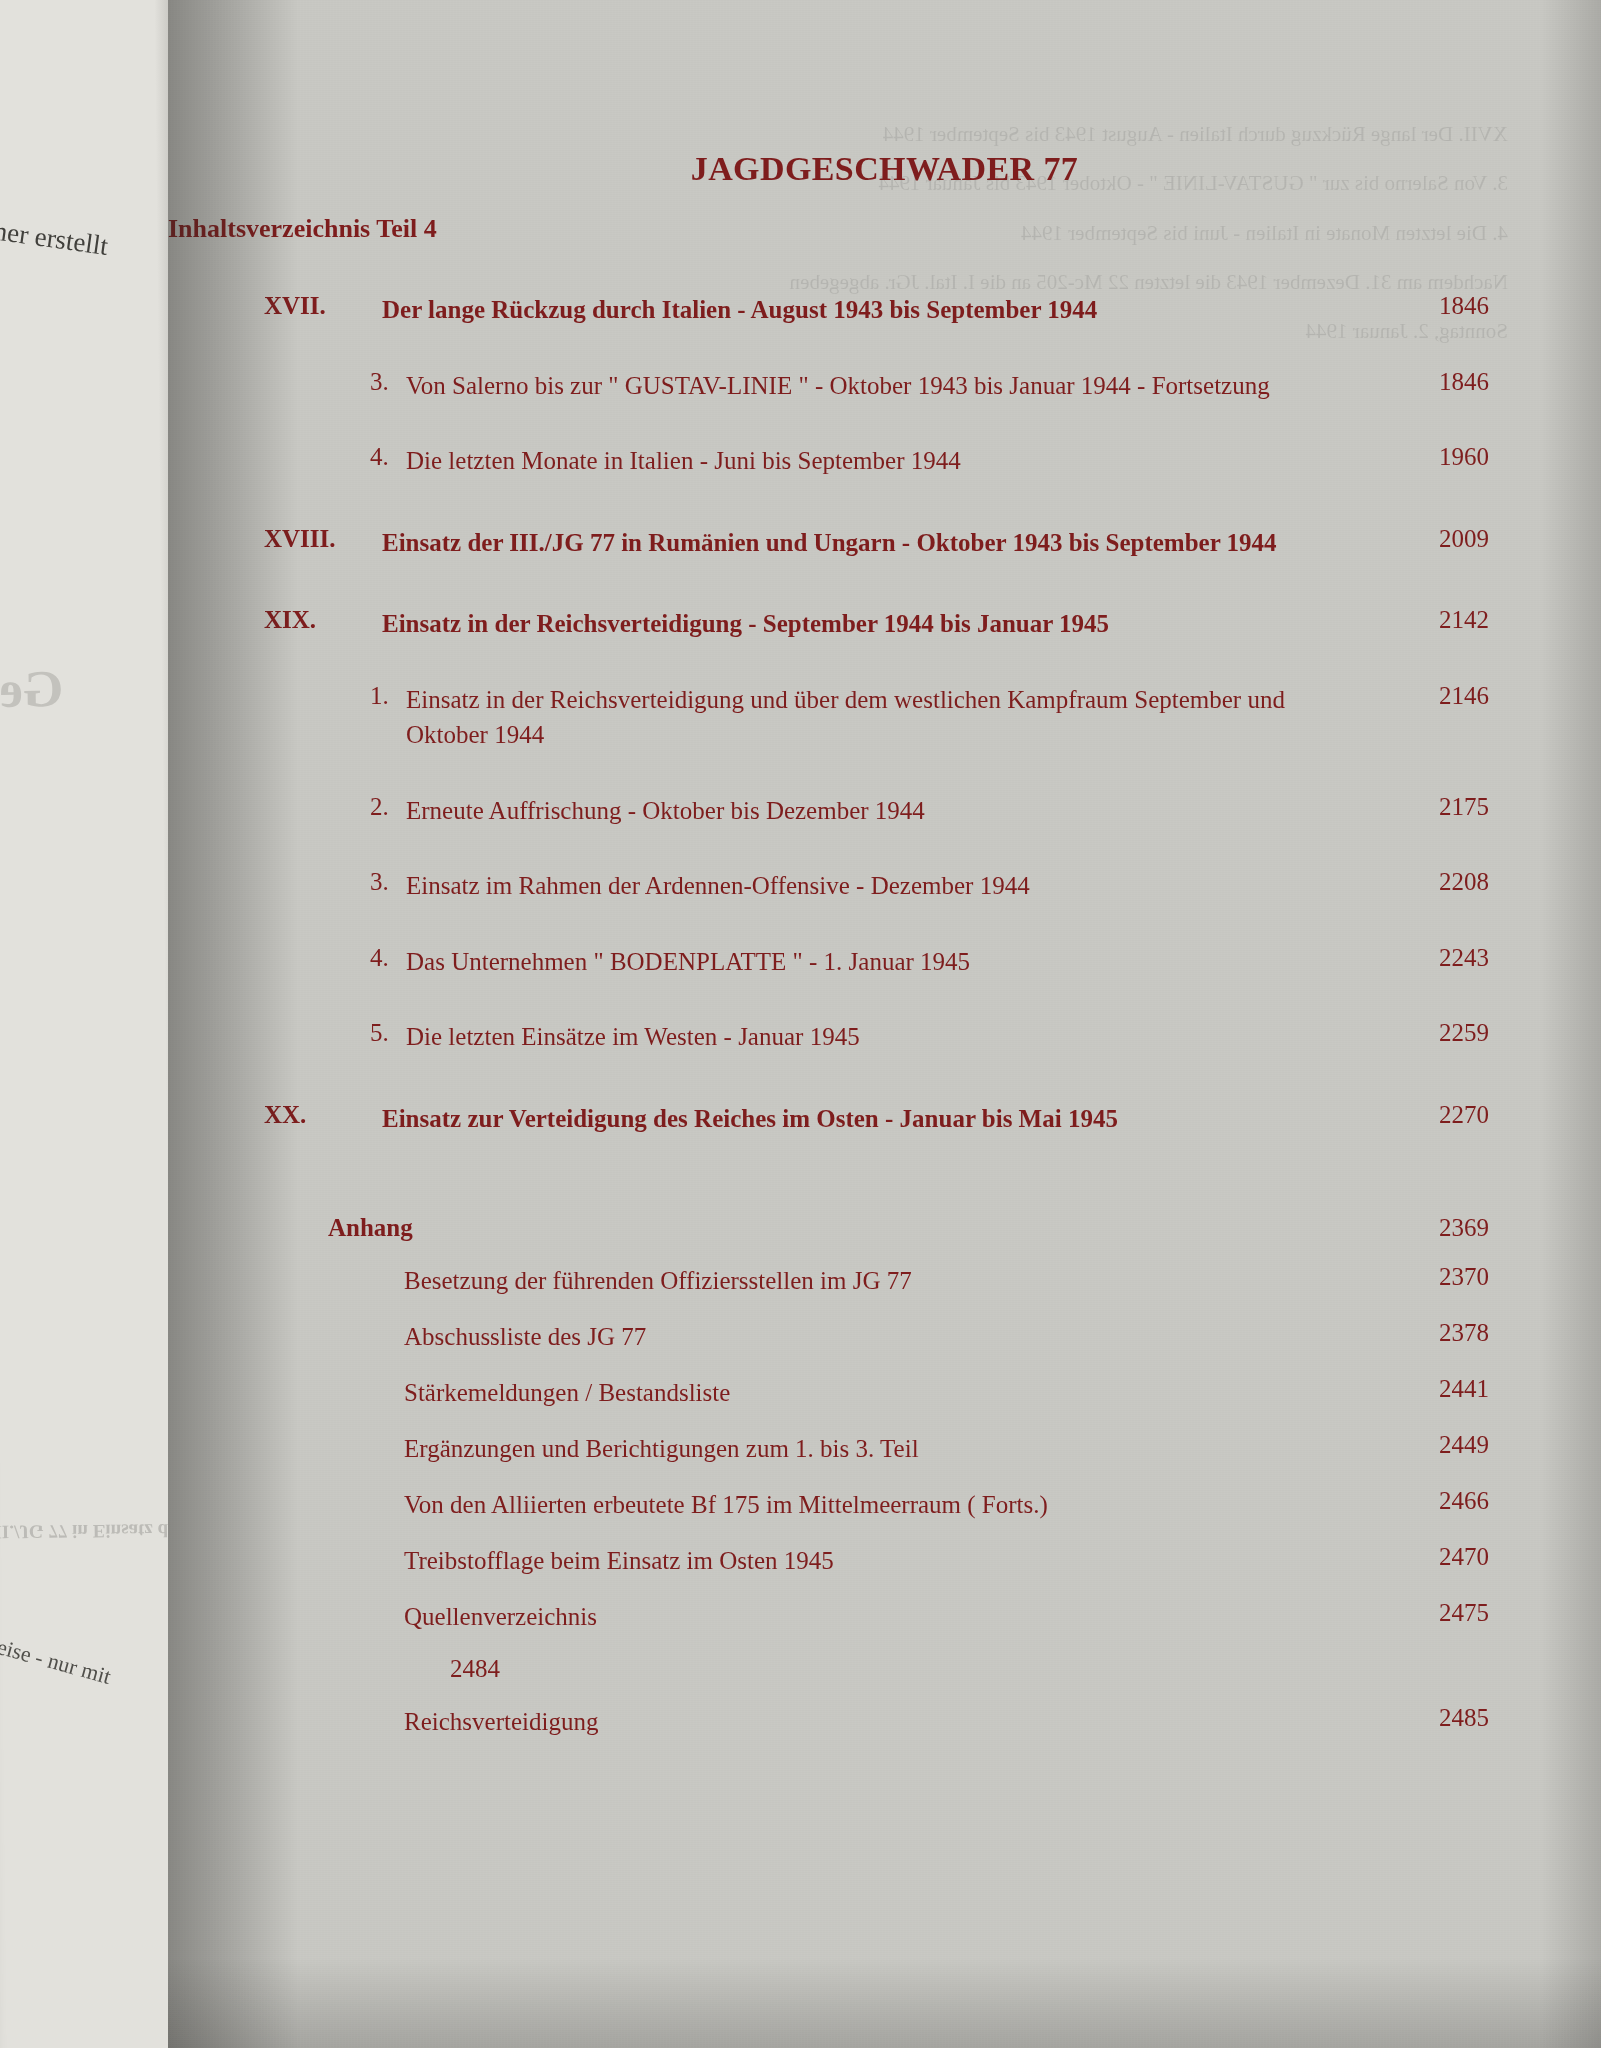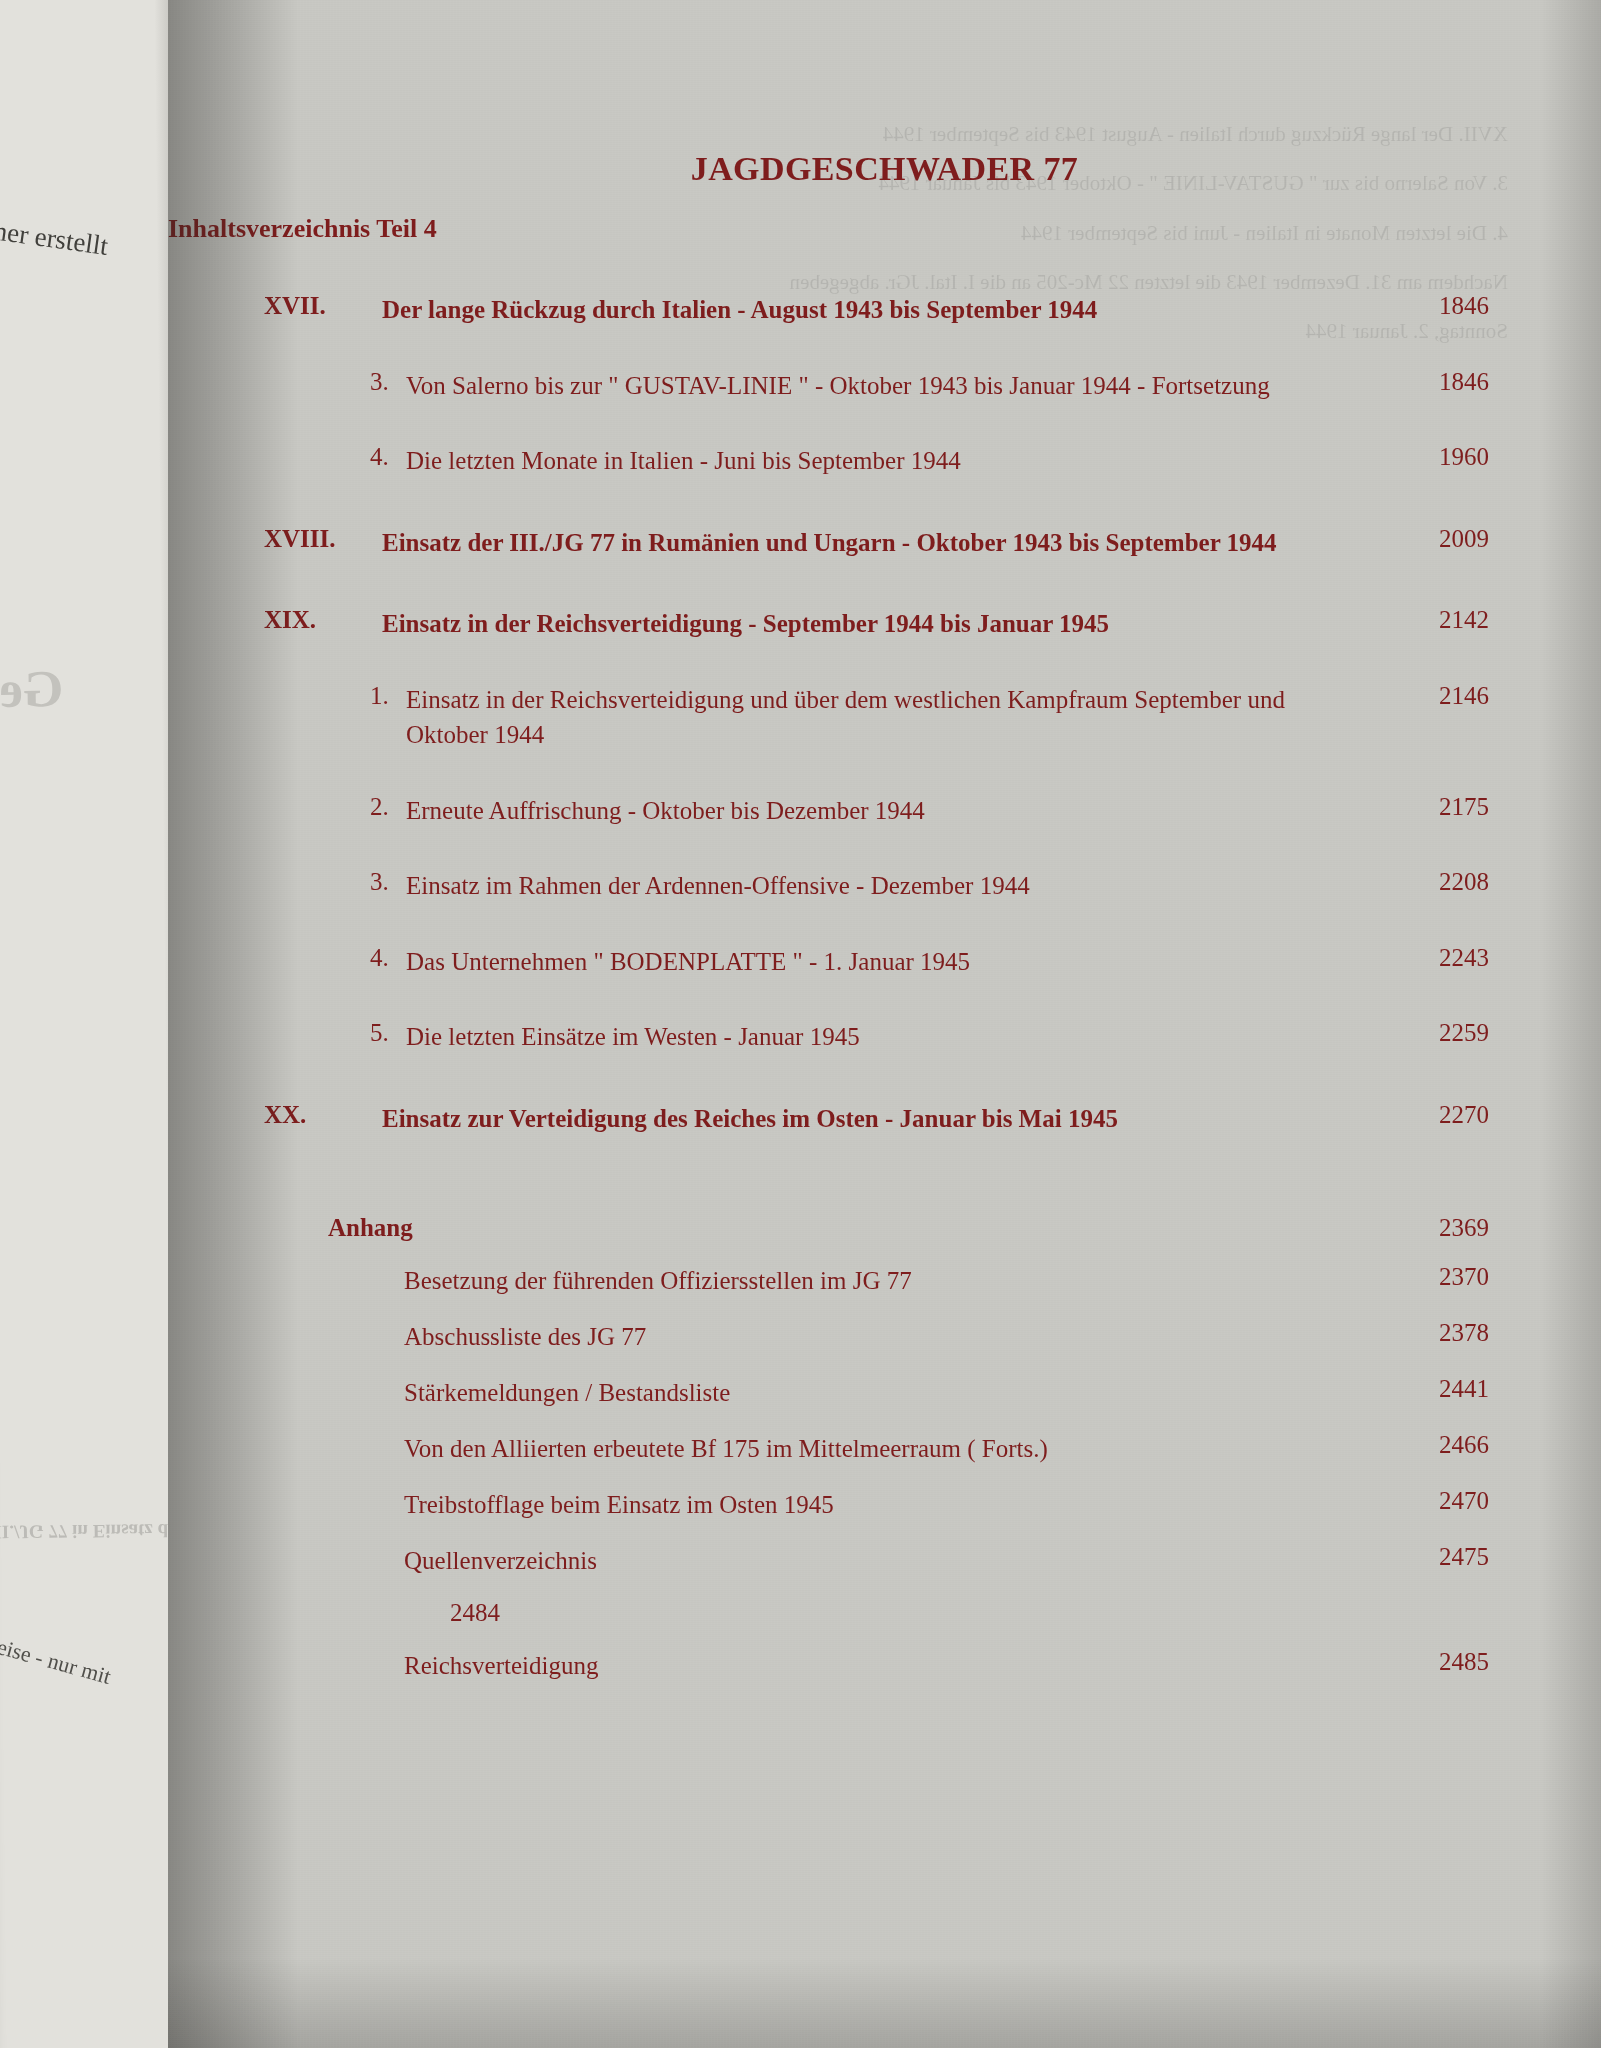--- a/index.html
+++ b/index.html
@@ -325,20 +325,24 @@
           </div>
           <div class="row appendix-item">
             <div class="title">Abschussliste des JG 77</div>
             <div class="page">2378</div>
           </div>
           <div class="row appendix-item">
             <div class="title">Stärkemeldungen / Bestandsliste</div>
             <div class="page">2441</div>
           </div>
           <div class="row appendix-item">
+            <div class="title">Ergänzungen und Berichtigungen zum 1. bis 3. Teil</div>
+            <div class="page">2449</div>
+          </div>
+          <div class="row appendix-item">
             <div class="title">Von den Alliierten erbeutete Bf 175 im Mittelmeerraum ( Forts.)</div>
             <div class="page">2466</div>
           </div>
           <div class="row appendix-item">
             <div class="title">Treibstofflage beim Einsatz im Osten 1945</div>
             <div class="page">2470</div>
           </div>
           <div class="row appendix-item">
             <div class="title">Quellenverzeichnis</div>
             <div class="page">2475</div>

